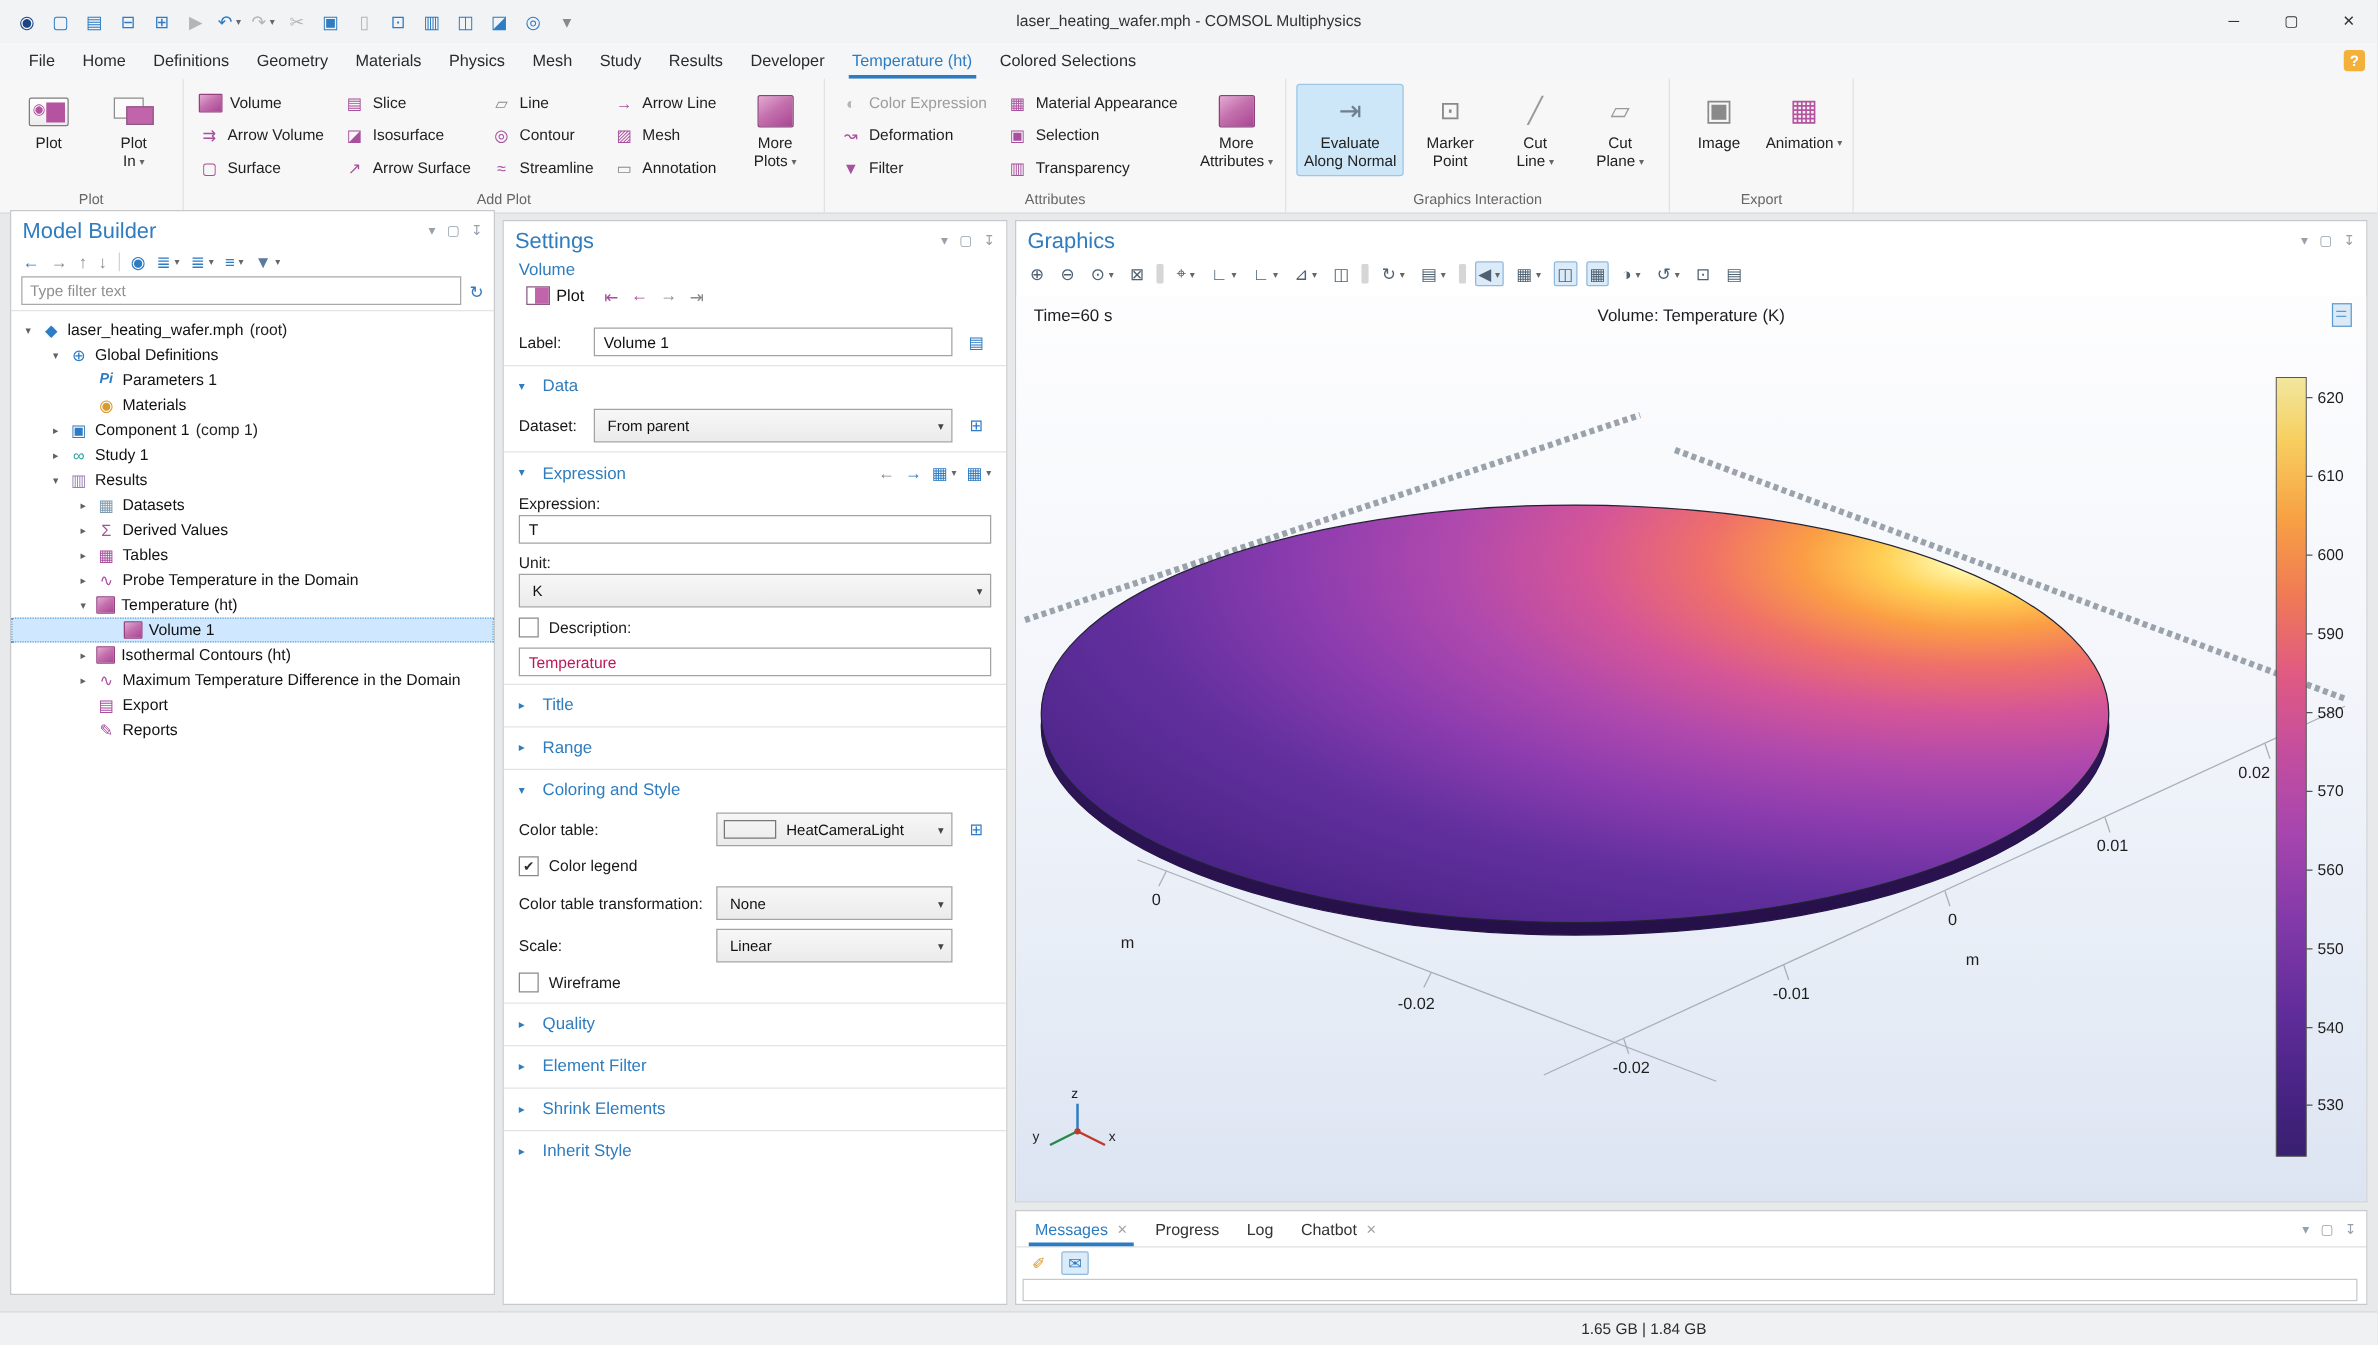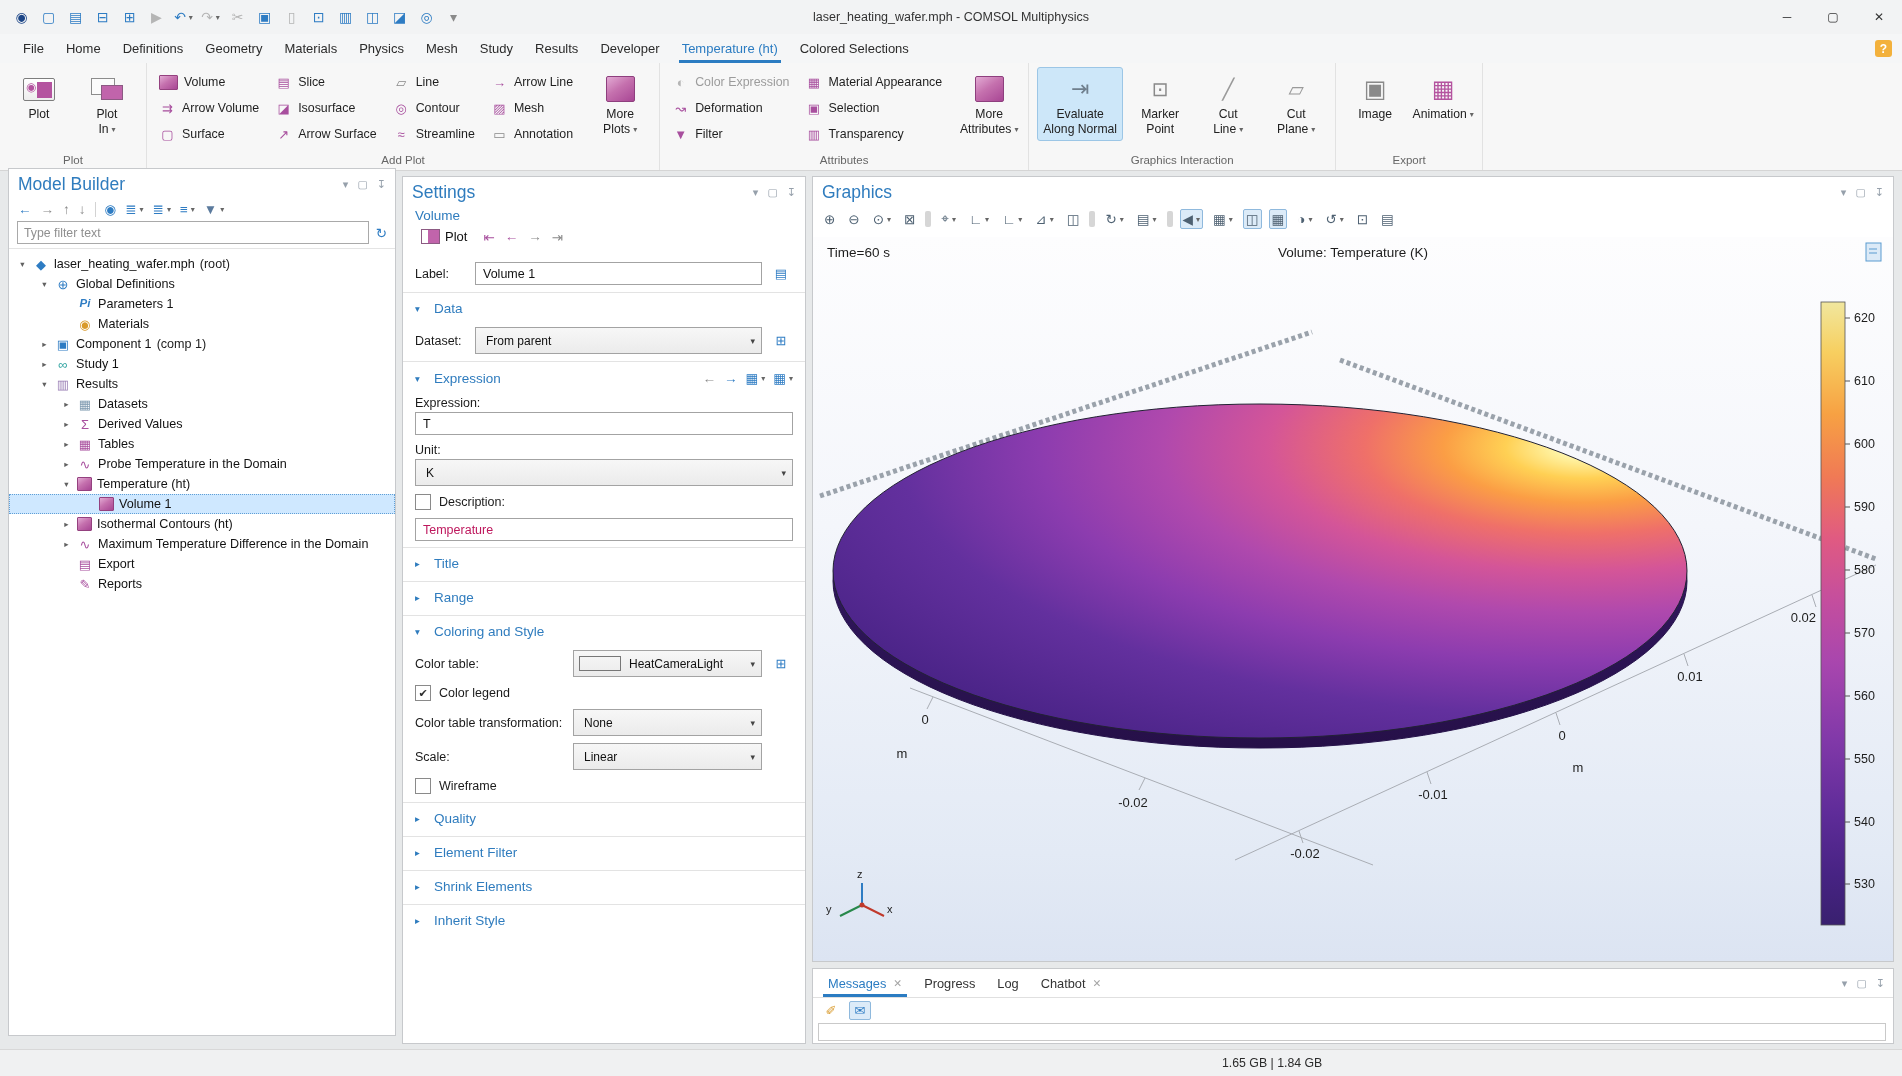--- a/index.html
+++ b/index.html
@@ -122,21 +122,21 @@
   .btab.active{color:#2b7cc2}
   .btab.active::after{content:"";position:absolute;left:6px;right:6px;bottom:0;height:3px;background:#2b7cc2}
   .btab .x{color:#a5a5a5;font-size:10.5px}
   .btools{display:flex;align-items:center;gap:7px;padding:3px 7px}
   .btool{width:22px;height:19px;display:flex;align-items:center;justify-content:center;font-size:13px;background:none;border:1px solid transparent;border-radius:2px}
   .btool.sel{background:#dcebf8;border:1px solid #8fb9dd}
   .binput{display:block;margin:0 5px;height:18px;border:1px solid #c9c9c9;background:#fff;width:calc(100% - 12px);box-sizing:border-box;font-family:inherit}
 
   
   .statusbar{position:absolute;left:0;right:0;bottom:0;height:26px;background:#f0f1f2;border-top:1px solid #d8d8d8;display:flex;align-items:center}
-  .mem{position:absolute;left:1222px;font-size:12.3px;color:#2b2b2b}
+  .mem{position:absolute;left:1265px;font-size:12.3px;color:#2b2b2b}
 </style>
 </head>
 <body>
 
 <div class="titlebar">
   <div class="qat">
 
       <button class="qbtn c-navy">
         <span class="js-icon">◉</span>
       </button>

